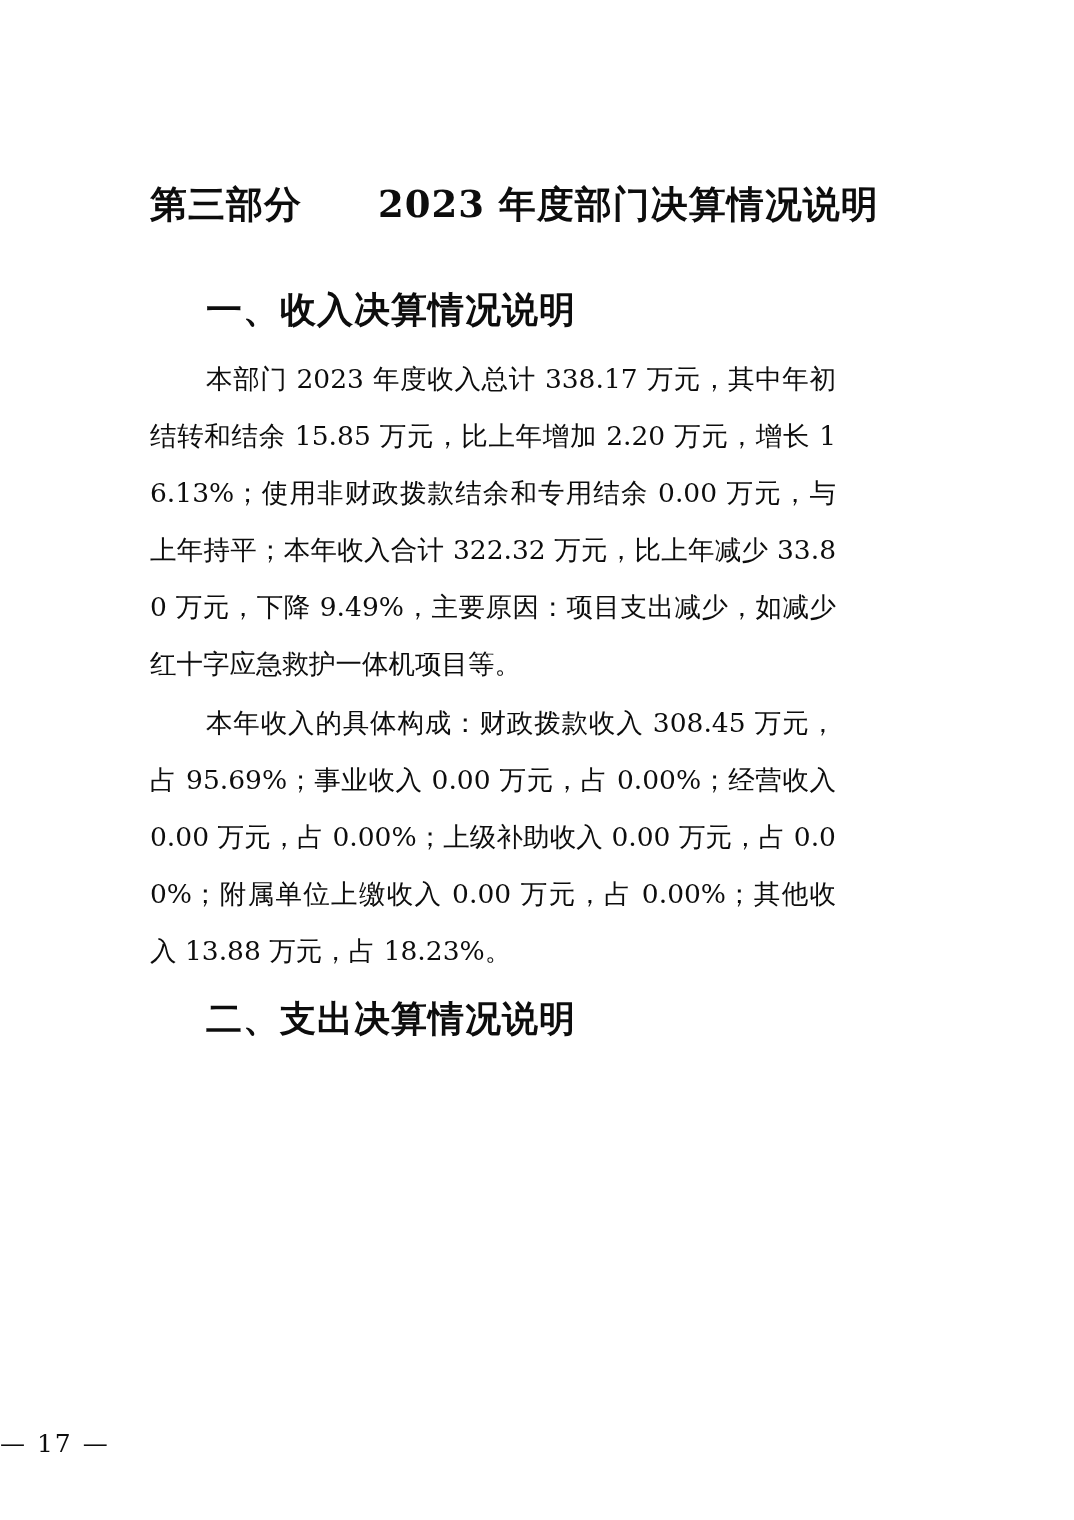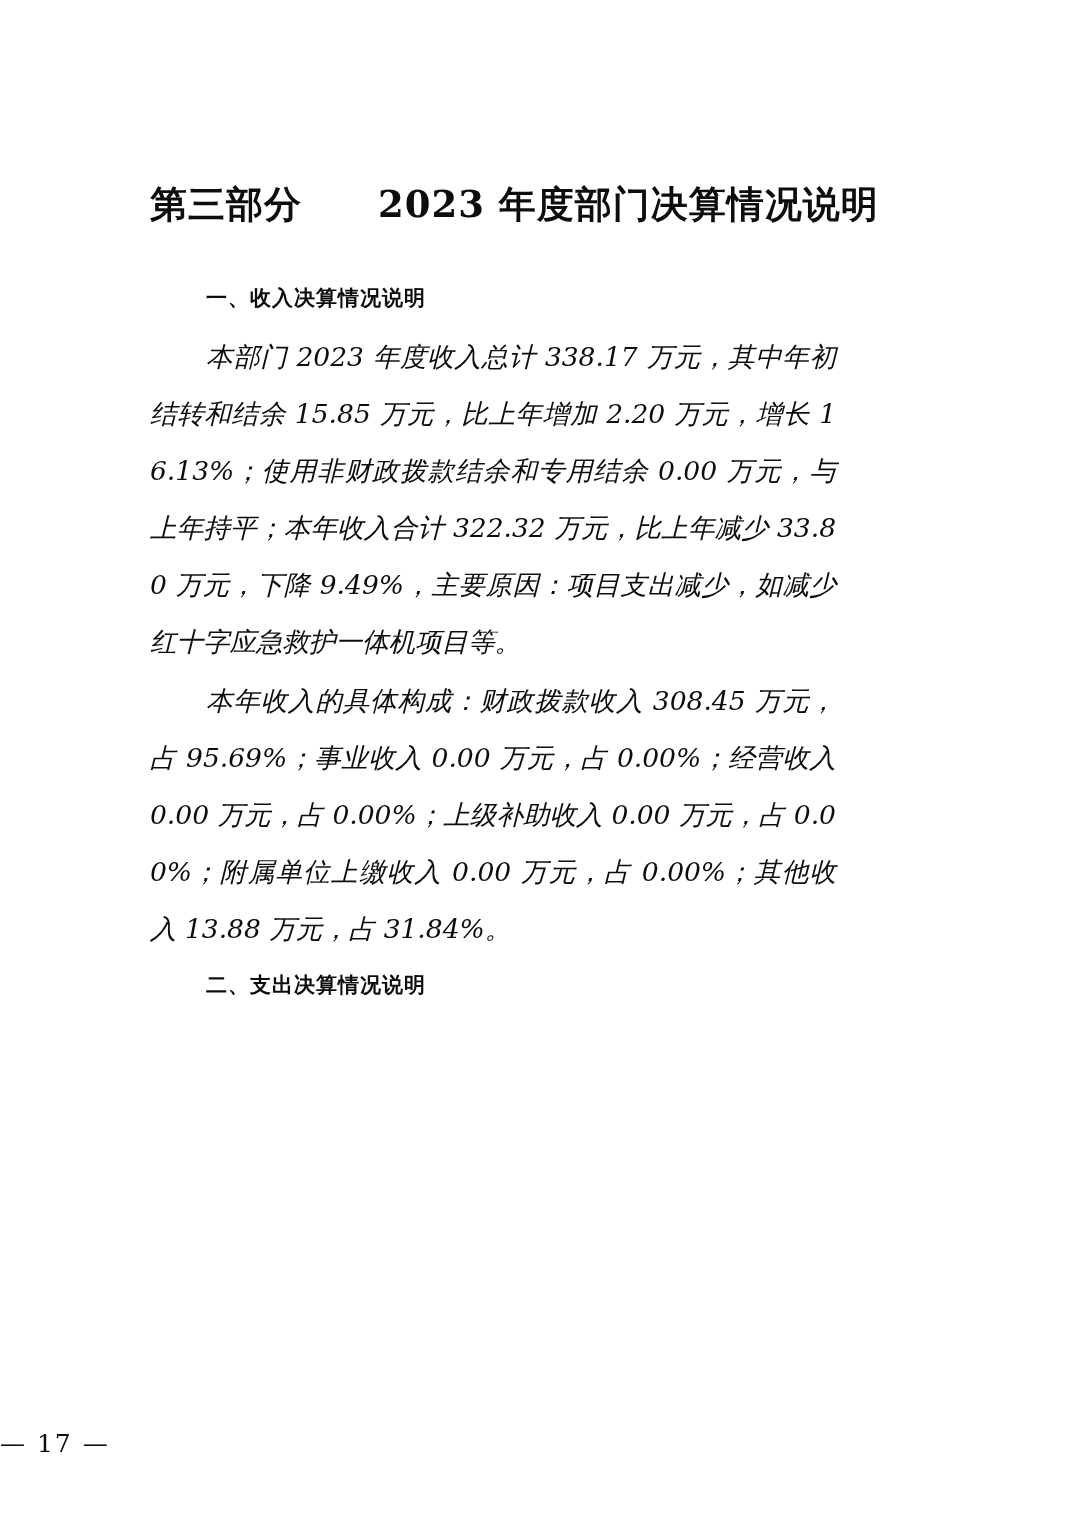--- a/index.html
+++ b/index.html
@@ -25,37 +25,36 @@
   .doc-title {
     text-align: center;
     font-size: 37px;
     font-weight: bold;
     letter-spacing: 1px;
     margin: 30px 0 52px 0;
     white-space: pre;
     font-family: "DejaVu Serif", "Liberation Serif", serif;
   }
   .section-heading {
-    font-size: 21px;
+    font-size: 36px;
     font-weight: bold;
     text-indent: 56px;
     margin: 0 0 14px 0;
     line-height: 1.5;
     letter-spacing: 1px;
   }
   .para {
     font-size: 26.5px;
     line-height: 57px;
     text-align: justify;
     text-align-last: left;
     text-indent: 56px;
     margin: 0 0 2px 0;
     letter-spacing: 0px;
     word-break: break-all;
-    font-style: italic;
   }
   .spacer-sm { height: 10px; }
   .footer {
     position: absolute;
     left: 0;
     right: 0;
     bottom: 62px;
     text-align: left;
     font-size: 25px;
     letter-spacing: 2px;
@@ -65,21 +64,21 @@
 <body>
 
 <div class="page">
 
   <h1 class="doc-title">第三部分　　2023 年度部门决算情况说明</h1>
 
   <h2 class="section-heading">一、收入决算情况说明</h2>
 
   <p class="para">本部门 2023 年度收入总计 338.17 万元，其中年初结转和结余 15.85 万元，比上年增加 2.20 万元，增长 16.13%；使用非财政拨款结余和专用结余 0.00 万元，与上年持平；本年收入合计 322.32 万元，比上年减少 33.80 万元，下降 9.49%，主要原因：项目支出减少，如减少红十字应急救护一体机项目等。</p>
 
-  <p class="para">本年收入的具体构成：财政拨款收入 308.45 万元，占 95.69%；事业收入 0.00 万元，占 0.00%；经营收入 0.00 万元，占 0.00%；上级补助收入 0.00 万元，占 0.00%；附属单位上缴收入 0.00 万元，占 0.00%；其他收入 13.88 万元，占 31.84%。</p>
+  <p class="para">本年收入的具体构成：财政拨款收入 308.45 万元，占 95.69%；事业收入 0.00 万元，占 0.00%；经营收入 0.00 万元，占 0.00%；上级补助收入 0.00 万元，占 0.00%；附属单位上缴收入 0.00 万元，占 0.00%；其他收入 13.88 万元，占 18.23%。</p>
 
   <div class="spacer-sm"></div>
 
   <h2 class="section-heading">二、支出决算情况说明</h2>
 
 
   <div class="footer">— 17 —</div>
 
 </div>
 

